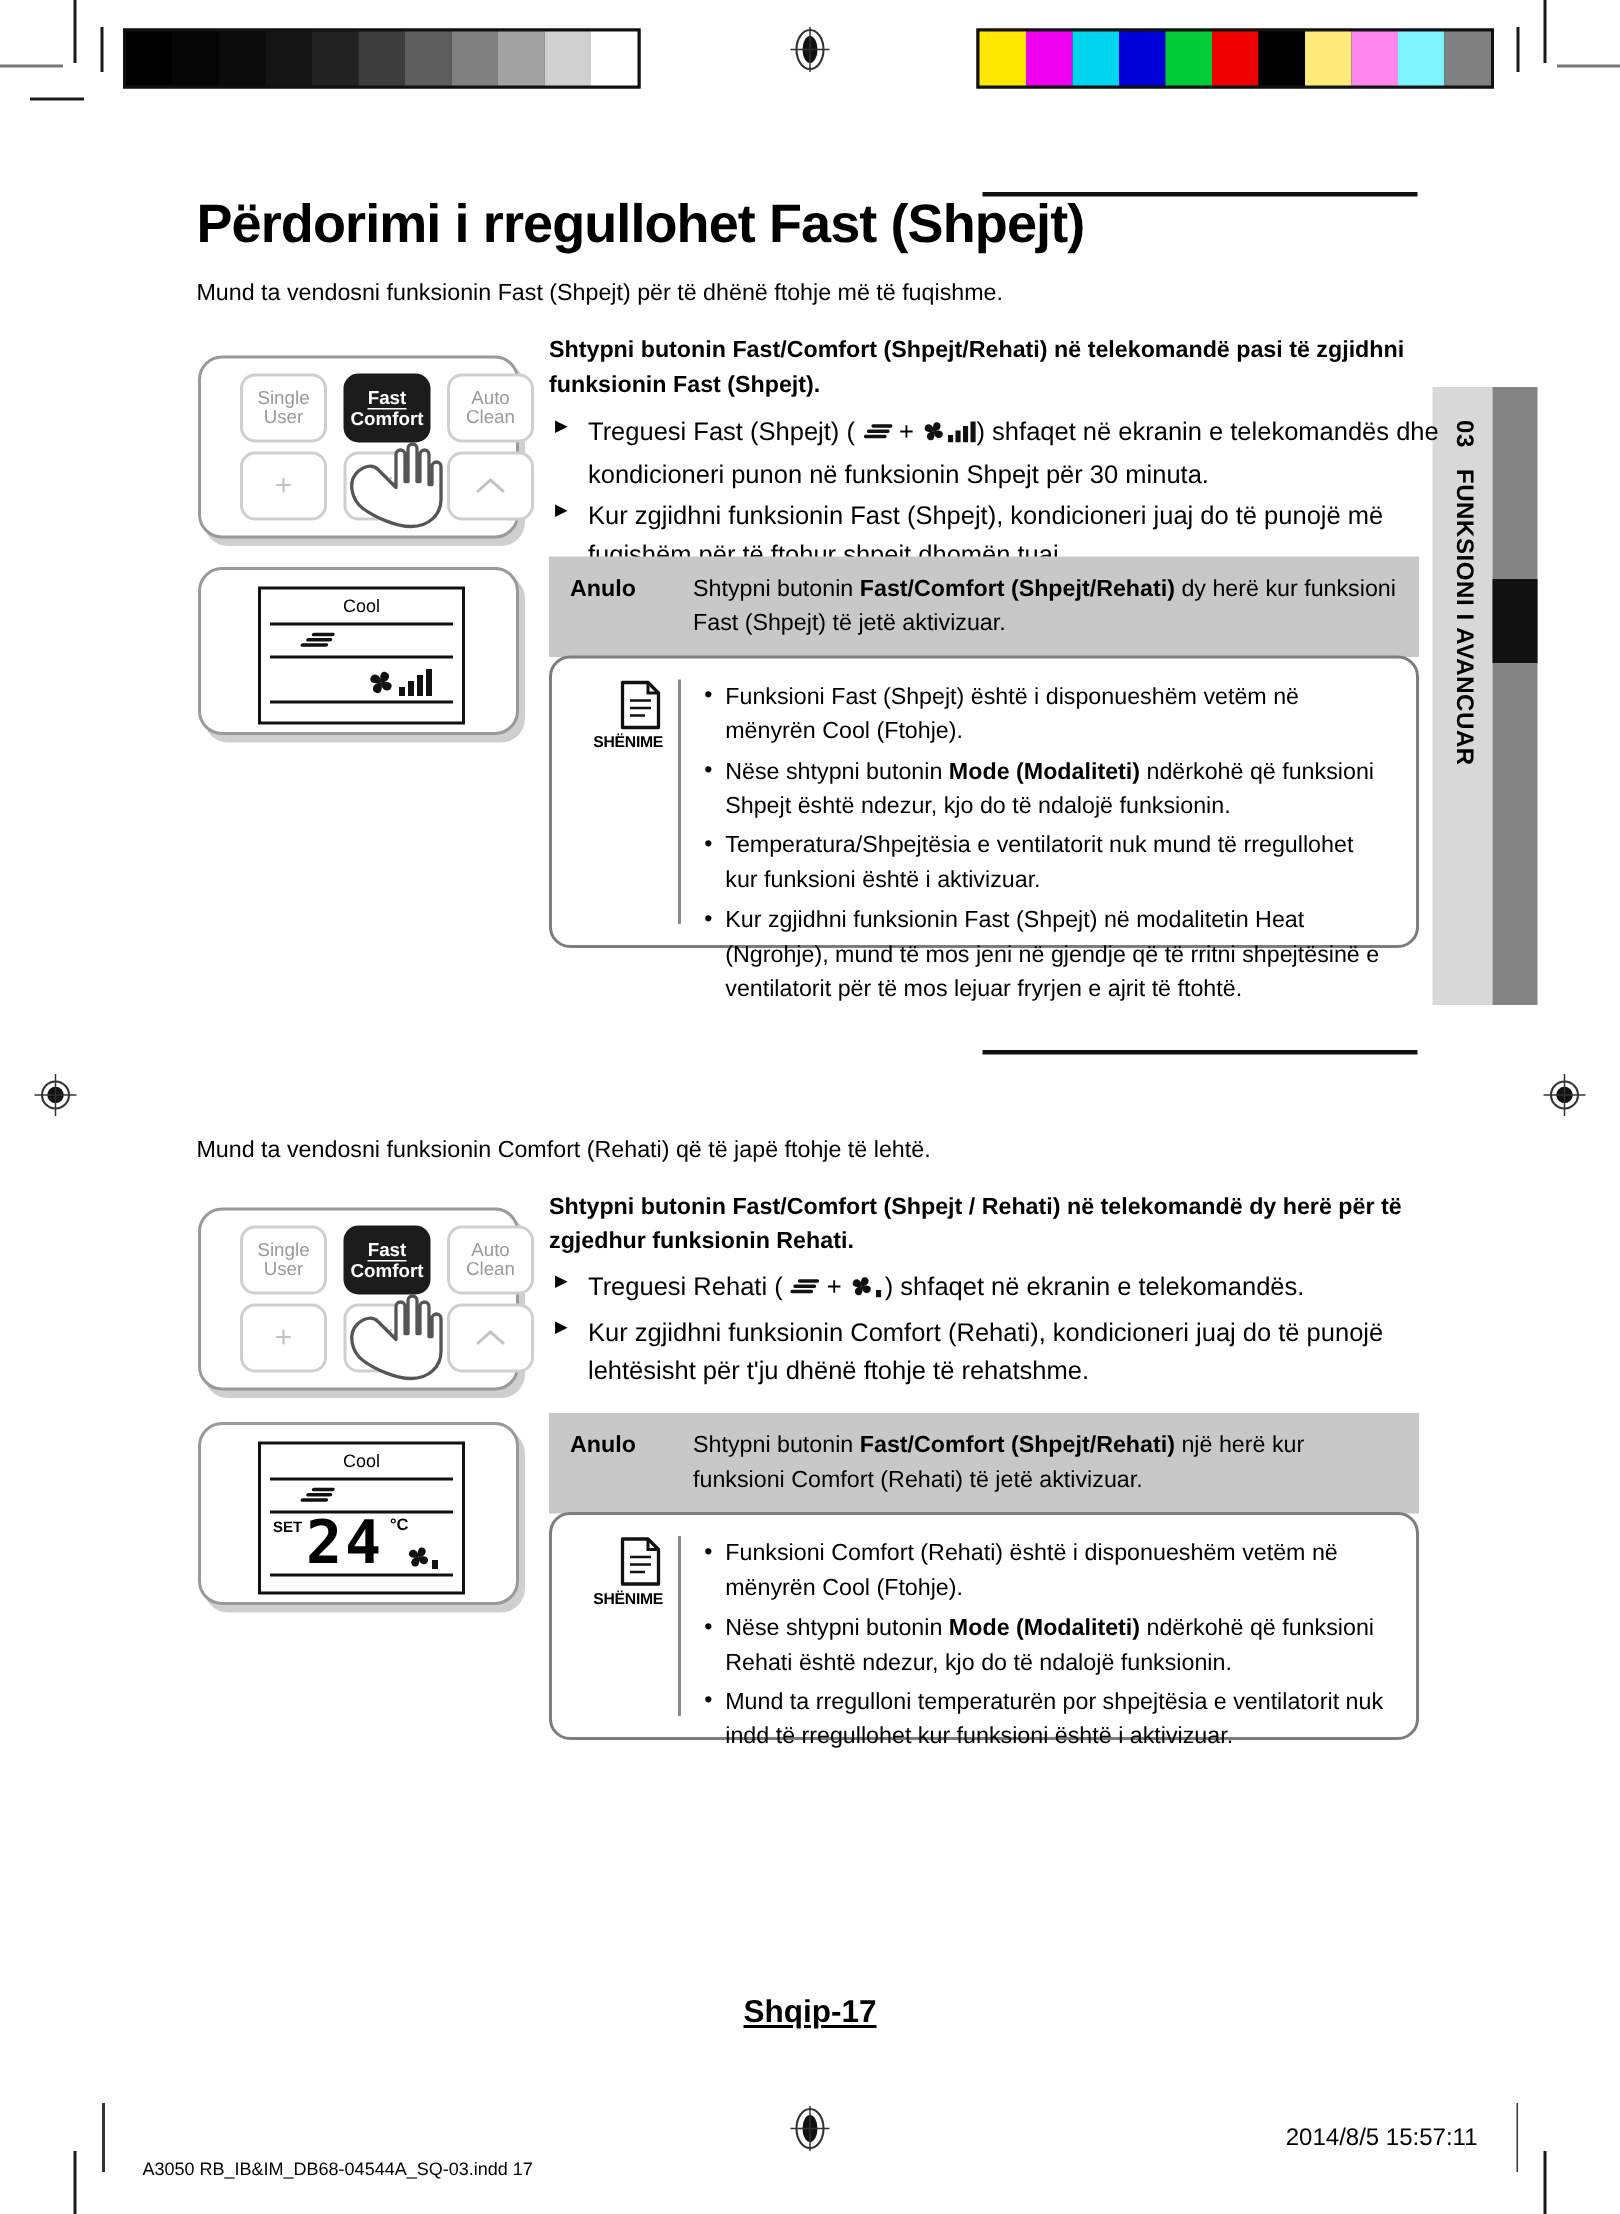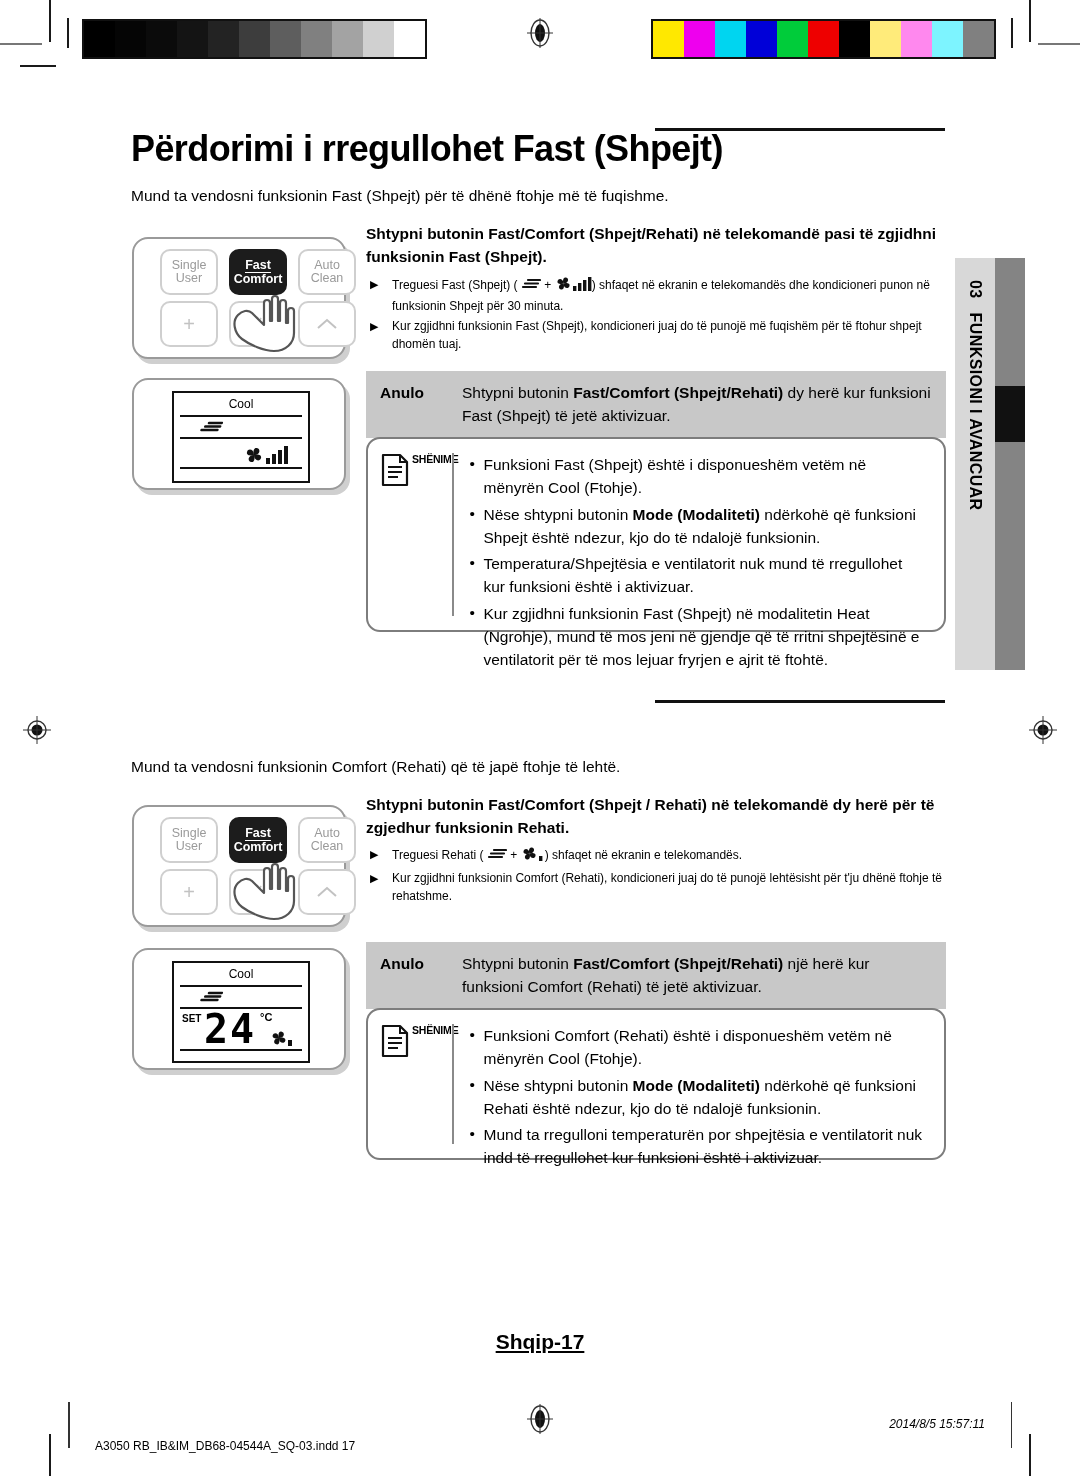--- a/index.html
+++ b/index.html
@@ -56,41 +56,41 @@
   .swing{position:absolute;font-size:15px;font-weight:bold;transform:skewX(-12deg);}
   .fanbars{position:absolute;display:flex;align-items:flex-end;gap:2px;}
   .fanbars i{display:block;width:4px;background:#111;}
   .seg{position:absolute;font-family:"DejaVu Sans Mono",monospace;font-size:40px;font-weight:bold;
        letter-spacing:2px;line-height:1;}
   .settag{position:absolute;font-size:10px;font-weight:bold;}
   .degc{position:absolute;font-size:11px;font-weight:bold;}
 
   
   .instr{position:absolute;font-size:15.5px;font-weight:bold;line-height:1.5;}
-  .bullets{position:absolute;font-size:12px;line-height:1.5;}
+  .bullets{position:absolute;font-size:17px;line-height:1.5;}
   .bullets .b{position:relative;padding-left:26px;margin-bottom:2px;}
   .bullets .b:before{content:"\25B6";position:absolute;left:4px;top:1px;font-size:11px;}
 
   .cancel{position:absolute;background:#c8c8c8;display:flex;padding:10px 14px;box-sizing:border-box;
           font-size:15.5px;line-height:1.5;}
   .cancel .lbl{font-weight:bold;width:82px;flex:none;}
 
   .note{position:absolute;border:2px solid #7d7d7d;border-radius:14px;box-sizing:border-box;
         padding:14px 16px 14px 12px;display:flex;gap:10px;}
-  .noteicon{width:62px;flex:none;display:flex;flex-direction:row;align-items:flex-start;gap:2px;}
+  .noteicon{width:62px;flex:none;display:flex;flex-direction:column;align-items:flex-end;gap:2px;}
   .noteicon .doc{width:30px;height:34px;position:relative;}
   .noteicon .cap{font-size:10.5px;font-weight:bold;letter-spacing:-.2px;}
   .note .sep{width:1.5px;background:#8a8a8a;align-self:stretch;margin-right:4px;}
   .notelist{font-size:15.5px;line-height:1.5;flex:1;}
   .notelist .n{position:relative;padding-left:16px;margin-bottom:3px;}
   .notelist .n:before{content:"\2022";position:absolute;left:2px;top:-1px;}
 
   .pagenum{position:absolute;font-size:21px;font-weight:bold;text-align:center;width:100%;text-decoration:underline;}
   .footl{position:absolute;font-size:12px;font-family:"Liberation Sans",sans-serif;margin-top:22px;}
-  .footr{position:absolute;font-size:12px;font-style:italic;}
+  .footr{position:absolute;font-size:16px;}
   .footline{position:absolute;width:1.5px;background:#333;}
   b{font-weight:bold;}
 </style>
 </head>
 <body>
 
 <div class="page">
 
   <div class="crop" style="left:49px;top:0;width:2px;height:42px;"></div>
   <div class="crop" style="left:0;top:43px;width:42px;height:2px;background:#777;"></div>

